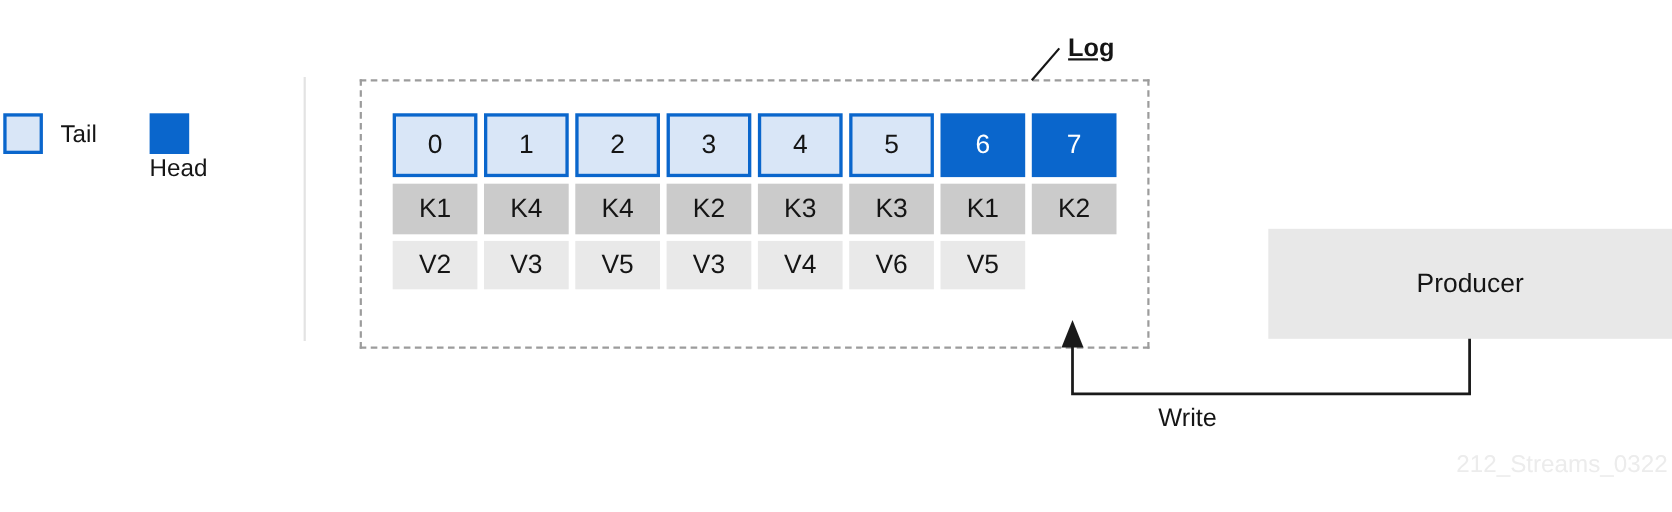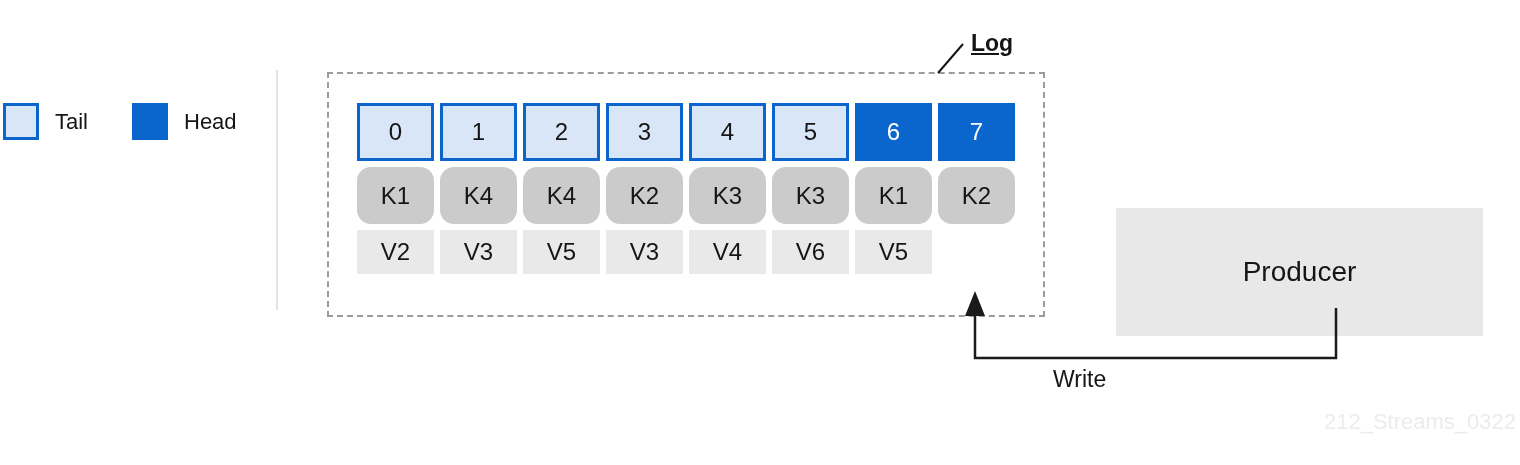--- a/index.html
+++ b/index.html
@@ -9,21 +9,21 @@
     height: 465px;
     background: #ffffff;
     font-family: "Liberation Sans", sans-serif;
     color: #151515;
     overflow: hidden;
   }
 
   
   .legend-item { position: absolute; display: flex; align-items: center; }
   .legend-item.tail { left: 3px; top: 103px; }
-  .legend-item.head { left: 132px; top: 103px; }
+  .legend-item.head { left: 120px; top: 103px; flex-direction: column; }
   .swatch { width: 36px; height: 37px; box-sizing: border-box; flex: 0 0 auto; }
   .swatch.tail { background: #d9e6f7; border: 3px solid #0a66cc; }
   .swatch.head { background: #0a66cc; }
   .legend-label { margin-left: 16px; font-size: 22px; }
 
   
   .divider { position: absolute; left: 276px; top: 70px; width: 2px; height: 240px; background: #e3e3e3; }
 
   
   .log-box {
@@ -41,30 +41,30 @@
   .grid { position: absolute; left: 357px; top: 103px; }
   .grid-row { display: flex; gap: 6px; margin-bottom: 6px; }
   .cell {
     width: 77px; box-sizing: border-box;
     display: flex; align-items: center; justify-content: center;
     font-size: 24px;
   }
   .offset-cell { height: 58px; }
   .offset-cell.tail { background: #d9e6f7; border: 3px solid #0a66cc; }
   .offset-cell.head { background: #0a66cc; color: #ffffff; }
-  .key-cell { height: 57px; background: #cbcbcb; border-radius: 14px; }
+  .key-cell { height: 46px; background: #cbcbcb; }
   .value-cell { height: 44px; background: #e9e9e9; }
 
   
   .producer {
-    position: absolute; left: 1116px; top: 208px;
-    width: 367px; height: 128px;
+    position: absolute; left: 1153px; top: 208px;
+    width: 367px; height: 100px;
     background: #e8e8e8;
     display: flex; align-items: center; justify-content: center;
-    font-size: 28px;
+    font-size: 24px;
   }
 
   
   .write-label {
     position: absolute; left: 1053px; top: 366px;
     width: 150px; text-align: left; font-size: 23px;
   }
 
   
   .watermark {

